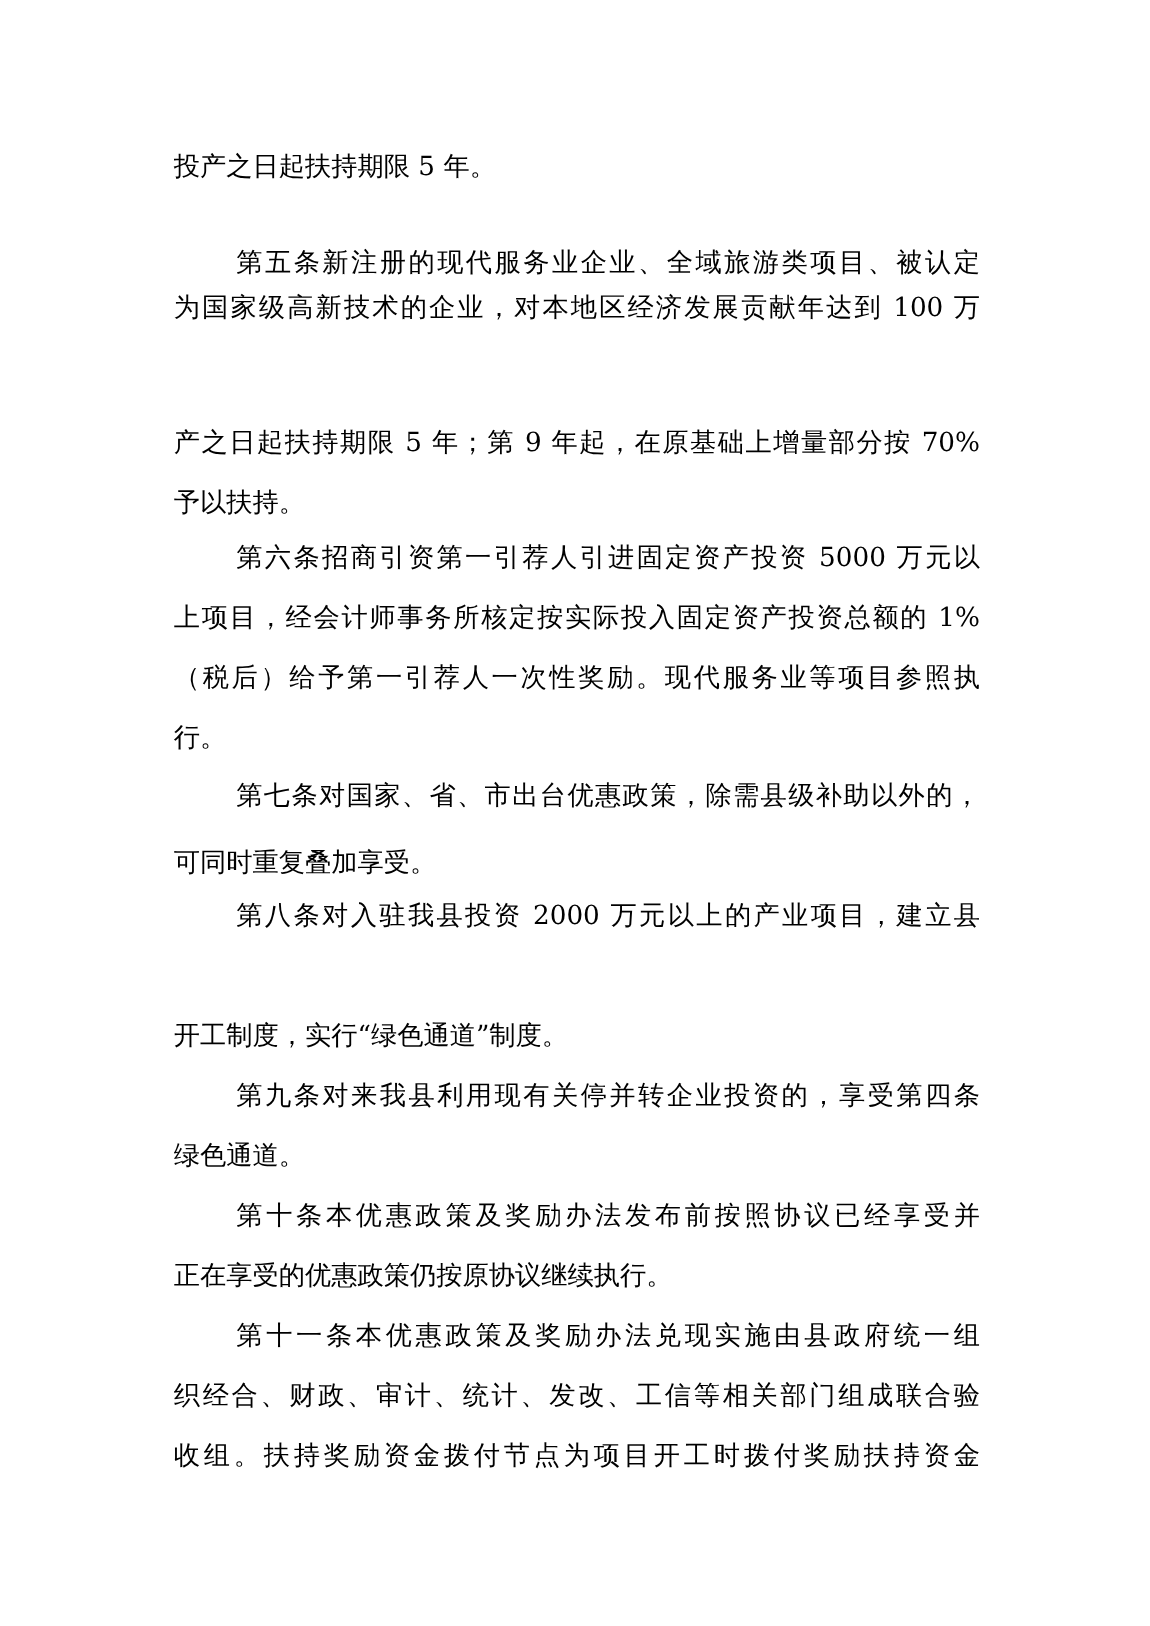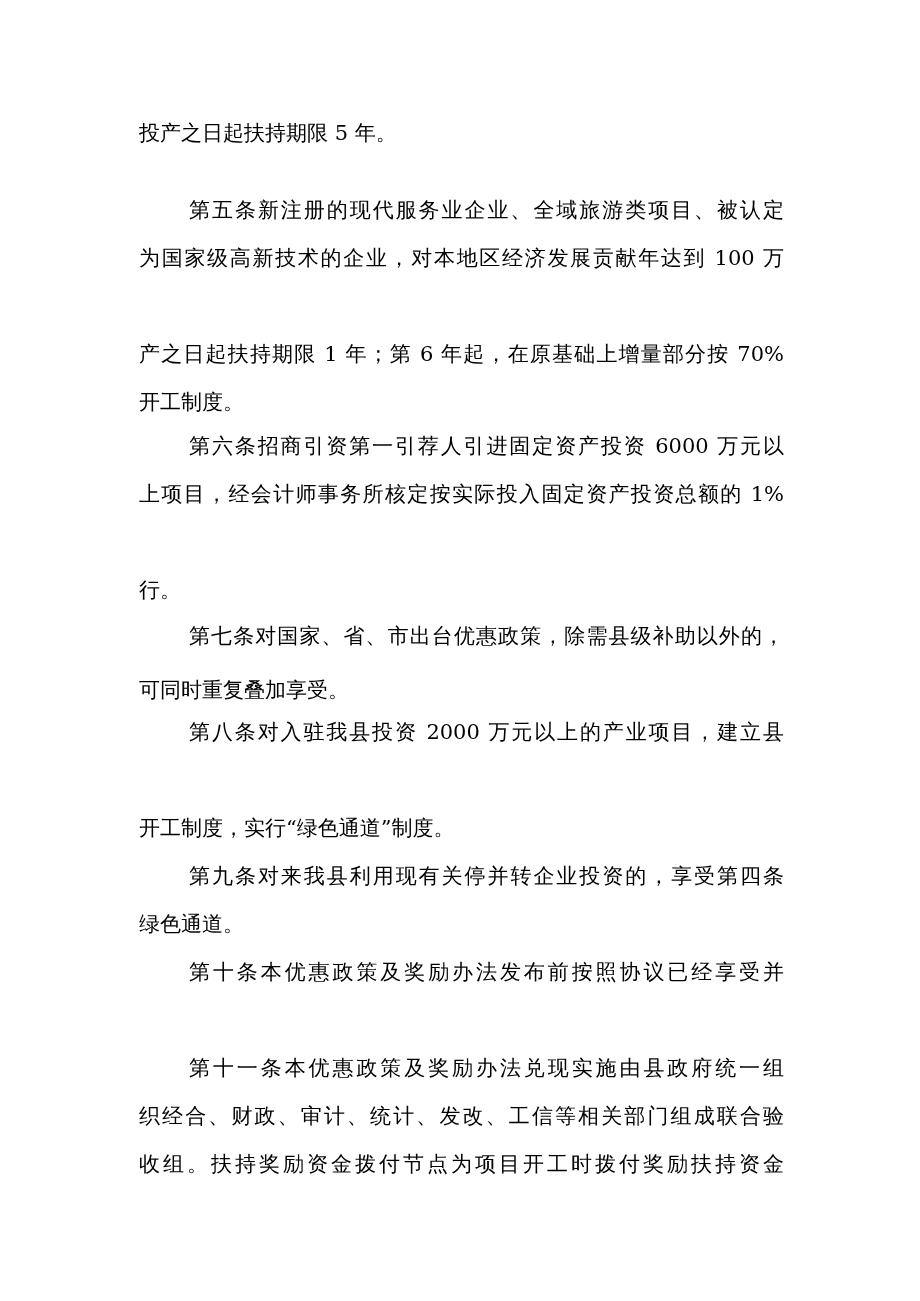--- a/index.html
+++ b/index.html
@@ -10,29 +10,31 @@
             white-space: nowrap; text-align: justify; text-align-last: justify; letter-spacing: 0; }
     .line.last { text-align-last: left; }
     .line.indent { left: 189px; width: 595px; }
   </style>
 </head>
 <body>
 
 <div class="page">
   <div class="line last" style="top:119px">投产之日起扶持期限 5 年。</div>
   <div class="line indent" style="top:196px">第五条新注册的现代服务业企业、全域旅游类项目、被认定</div>
-  <div class="line" style="top:244px">为国家级高新技术的企业，对本地区经济发展贡献年达到 100 万</div>
-  <div class="line" style="top:340px">产之日起扶持期限 1 年；第 6 年起，在原基础上增量部分按 70%</div>
-  <div class="line last" style="top:388px">开工制度。</div>
-  <div class="line indent" style="top:432px">第六条招商引资第一引荐人引进固定资产投资 6000 万元以</div>
+  <div class="line" style="top:232px">为国家级高新技术的企业，对本地区经济发展贡献年达到 100 万</div>
+  <div class="line" style="top:340px">产之日起扶持期限 5 年；第 9 年起，在原基础上增量部分按 70%</div>
+  <div class="line last" style="top:388px">予以扶持。</div>
+  <div class="line indent" style="top:432px">第六条招商引资第一引荐人引进固定资产投资 5000 万元以</div>
   <div class="line" style="top:480px">上项目，经会计师事务所核定按实际投入固定资产投资总额的 1%</div>
+  <div class="line" style="top:528px">（税后）给予第一引荐人一次性奖励。现代服务业等项目参照执</div>
   <div class="line last" style="top:576px">行。</div>
   <div class="line indent" style="top:622px">第七条对国家、省、市出台优惠政策，除需县级补助以外的，</div>
   <div class="line last" style="top:676px">可同时重复叠加享受。</div>
   <div class="line indent" style="top:718px">第八条对入驻我县投资 2000 万元以上的产业项目，建立县</div>
   <div class="line last" style="top:814px">开工制度，实行“绿色通道”制度。</div>
   <div class="line indent" style="top:862px">第九条对来我县利用现有关停并转企业投资的，享受第四条</div>
   <div class="line last" style="top:910px">绿色通道。</div>
   <div class="line indent" style="top:958px">第十条本优惠政策及奖励办法发布前按照协议已经享受并</div>
+  <div class="line last" style="top:1006px">正在享受的优惠政策仍按原协议继续执行。</div>
   <div class="line indent" style="top:1054px">第十一条本优惠政策及奖励办法兑现实施由县政府统一组</div>
   <div class="line" style="top:1102px">织经合、财政、审计、统计、发改、工信等相关部门组成联合验</div>
   <div class="line" style="top:1150px">收组。扶持奖励资金拨付节点为项目开工时拨付奖励扶持资金</div>
 </div>
 
 </body></html>

